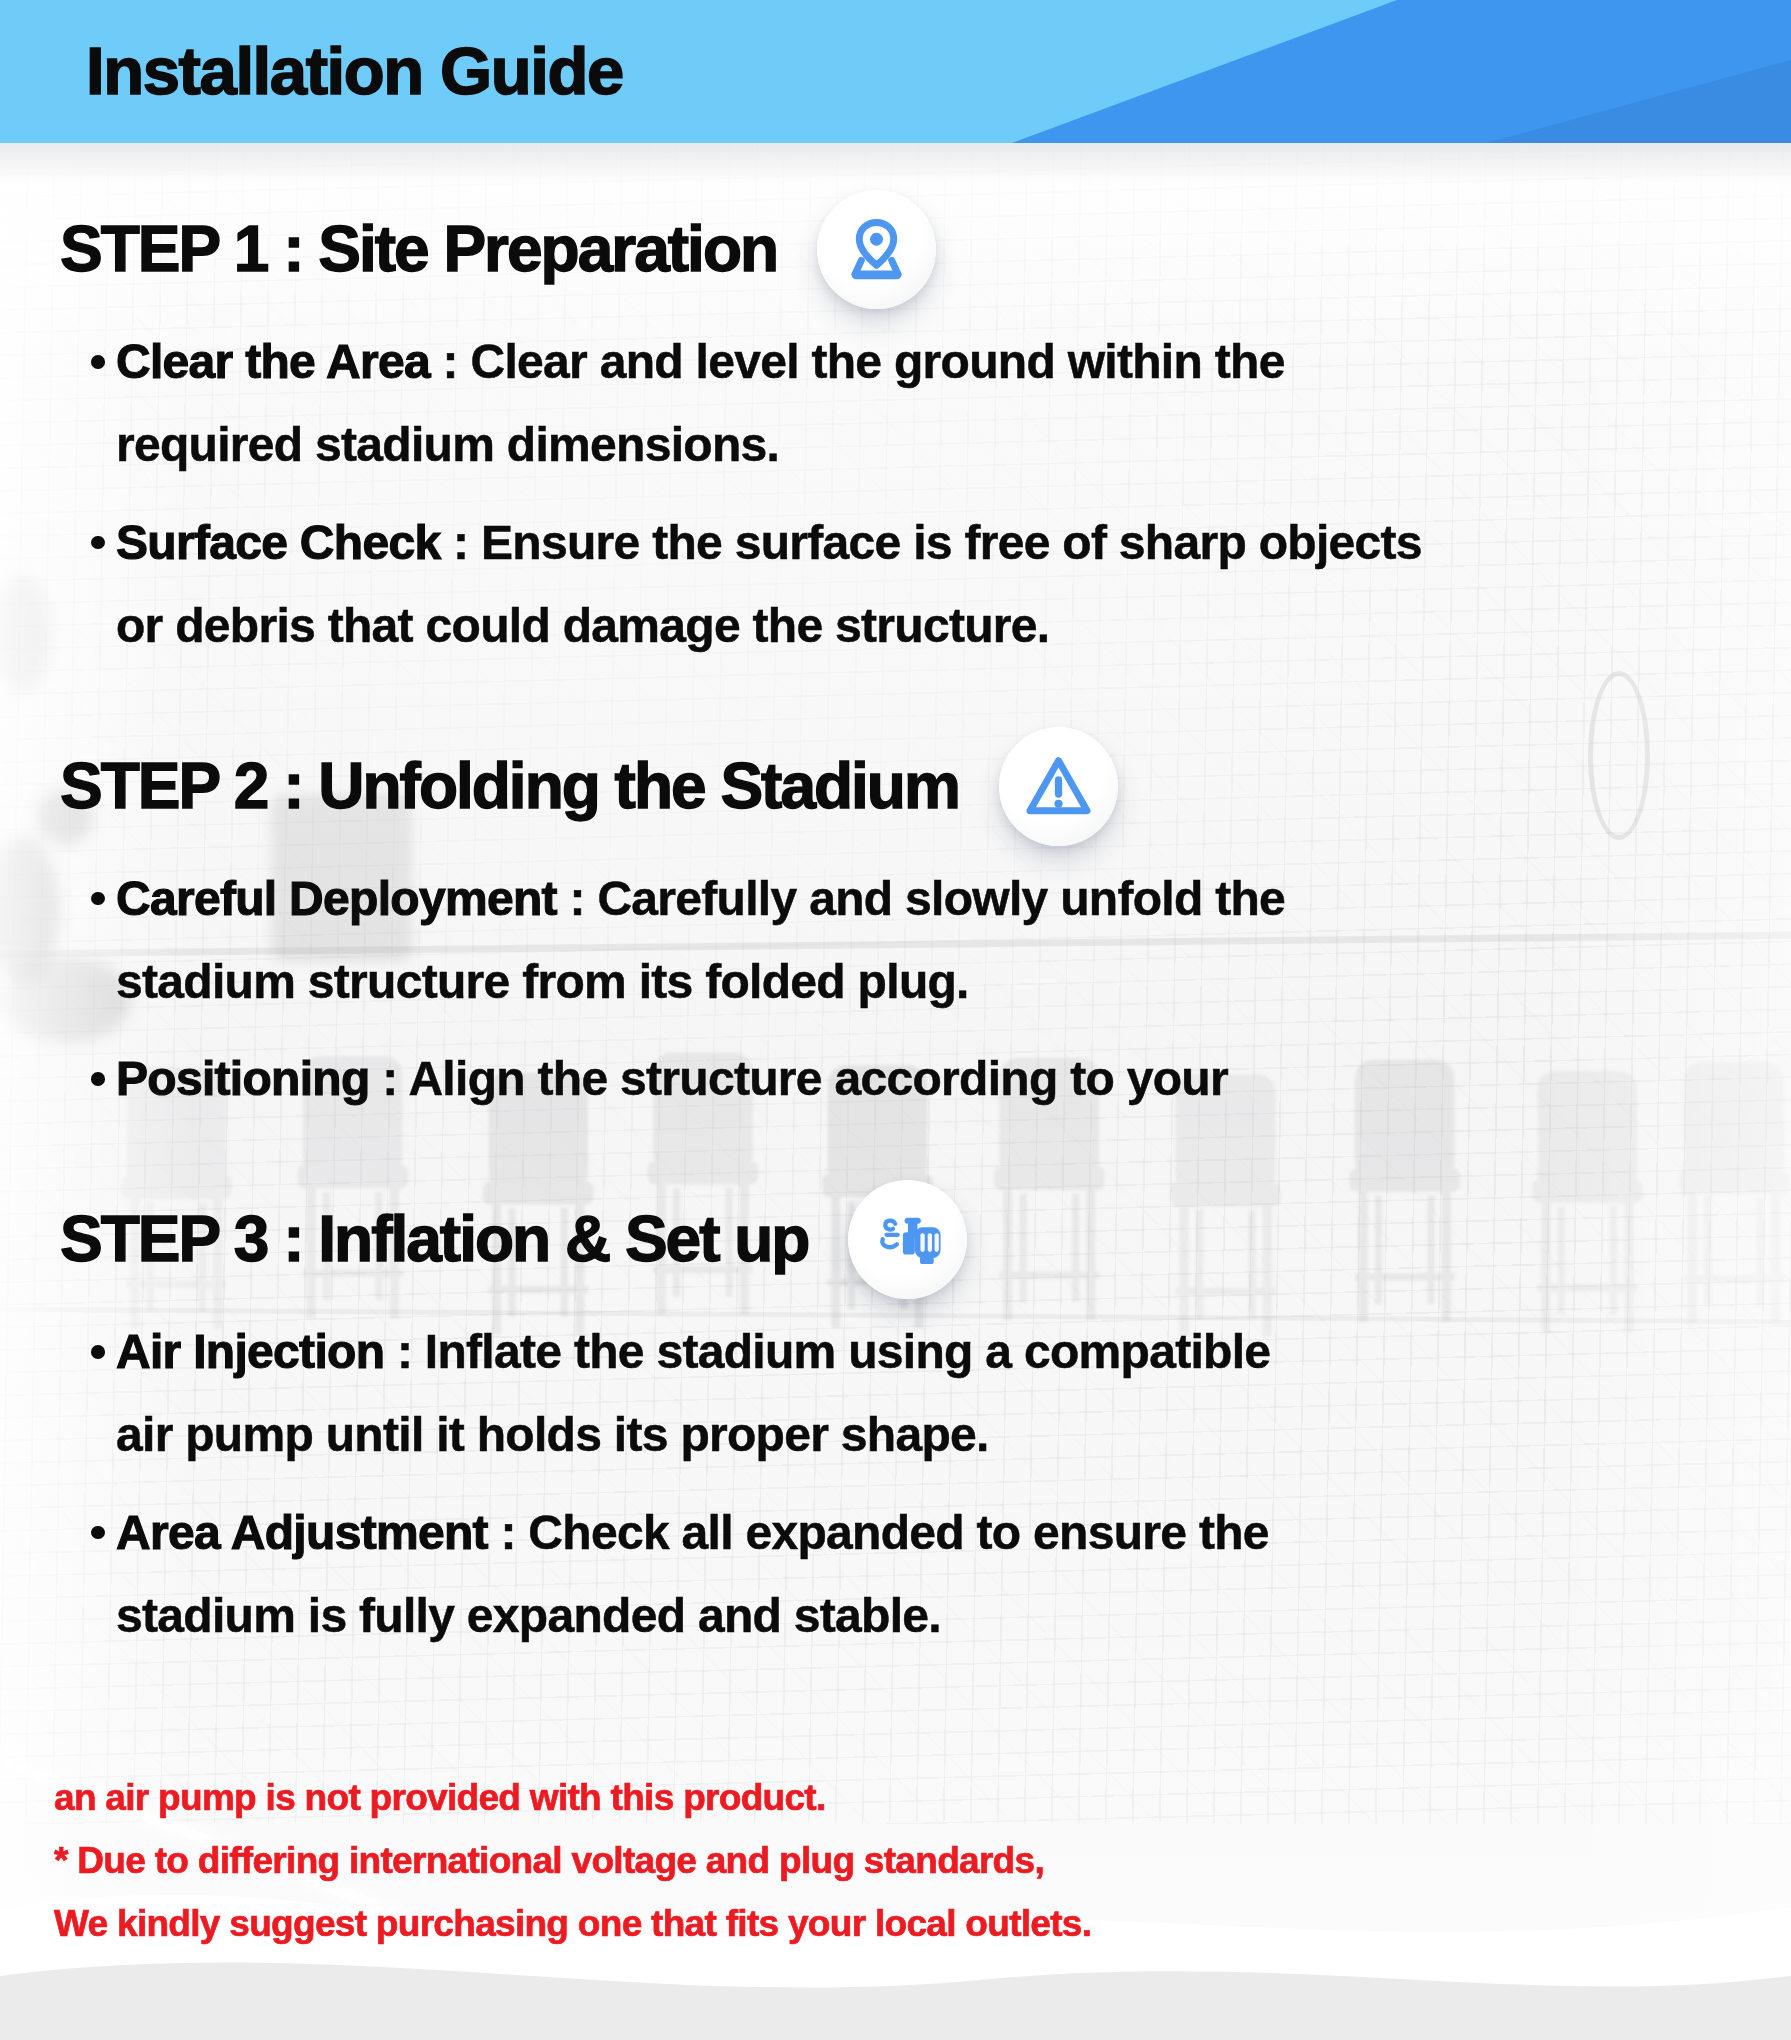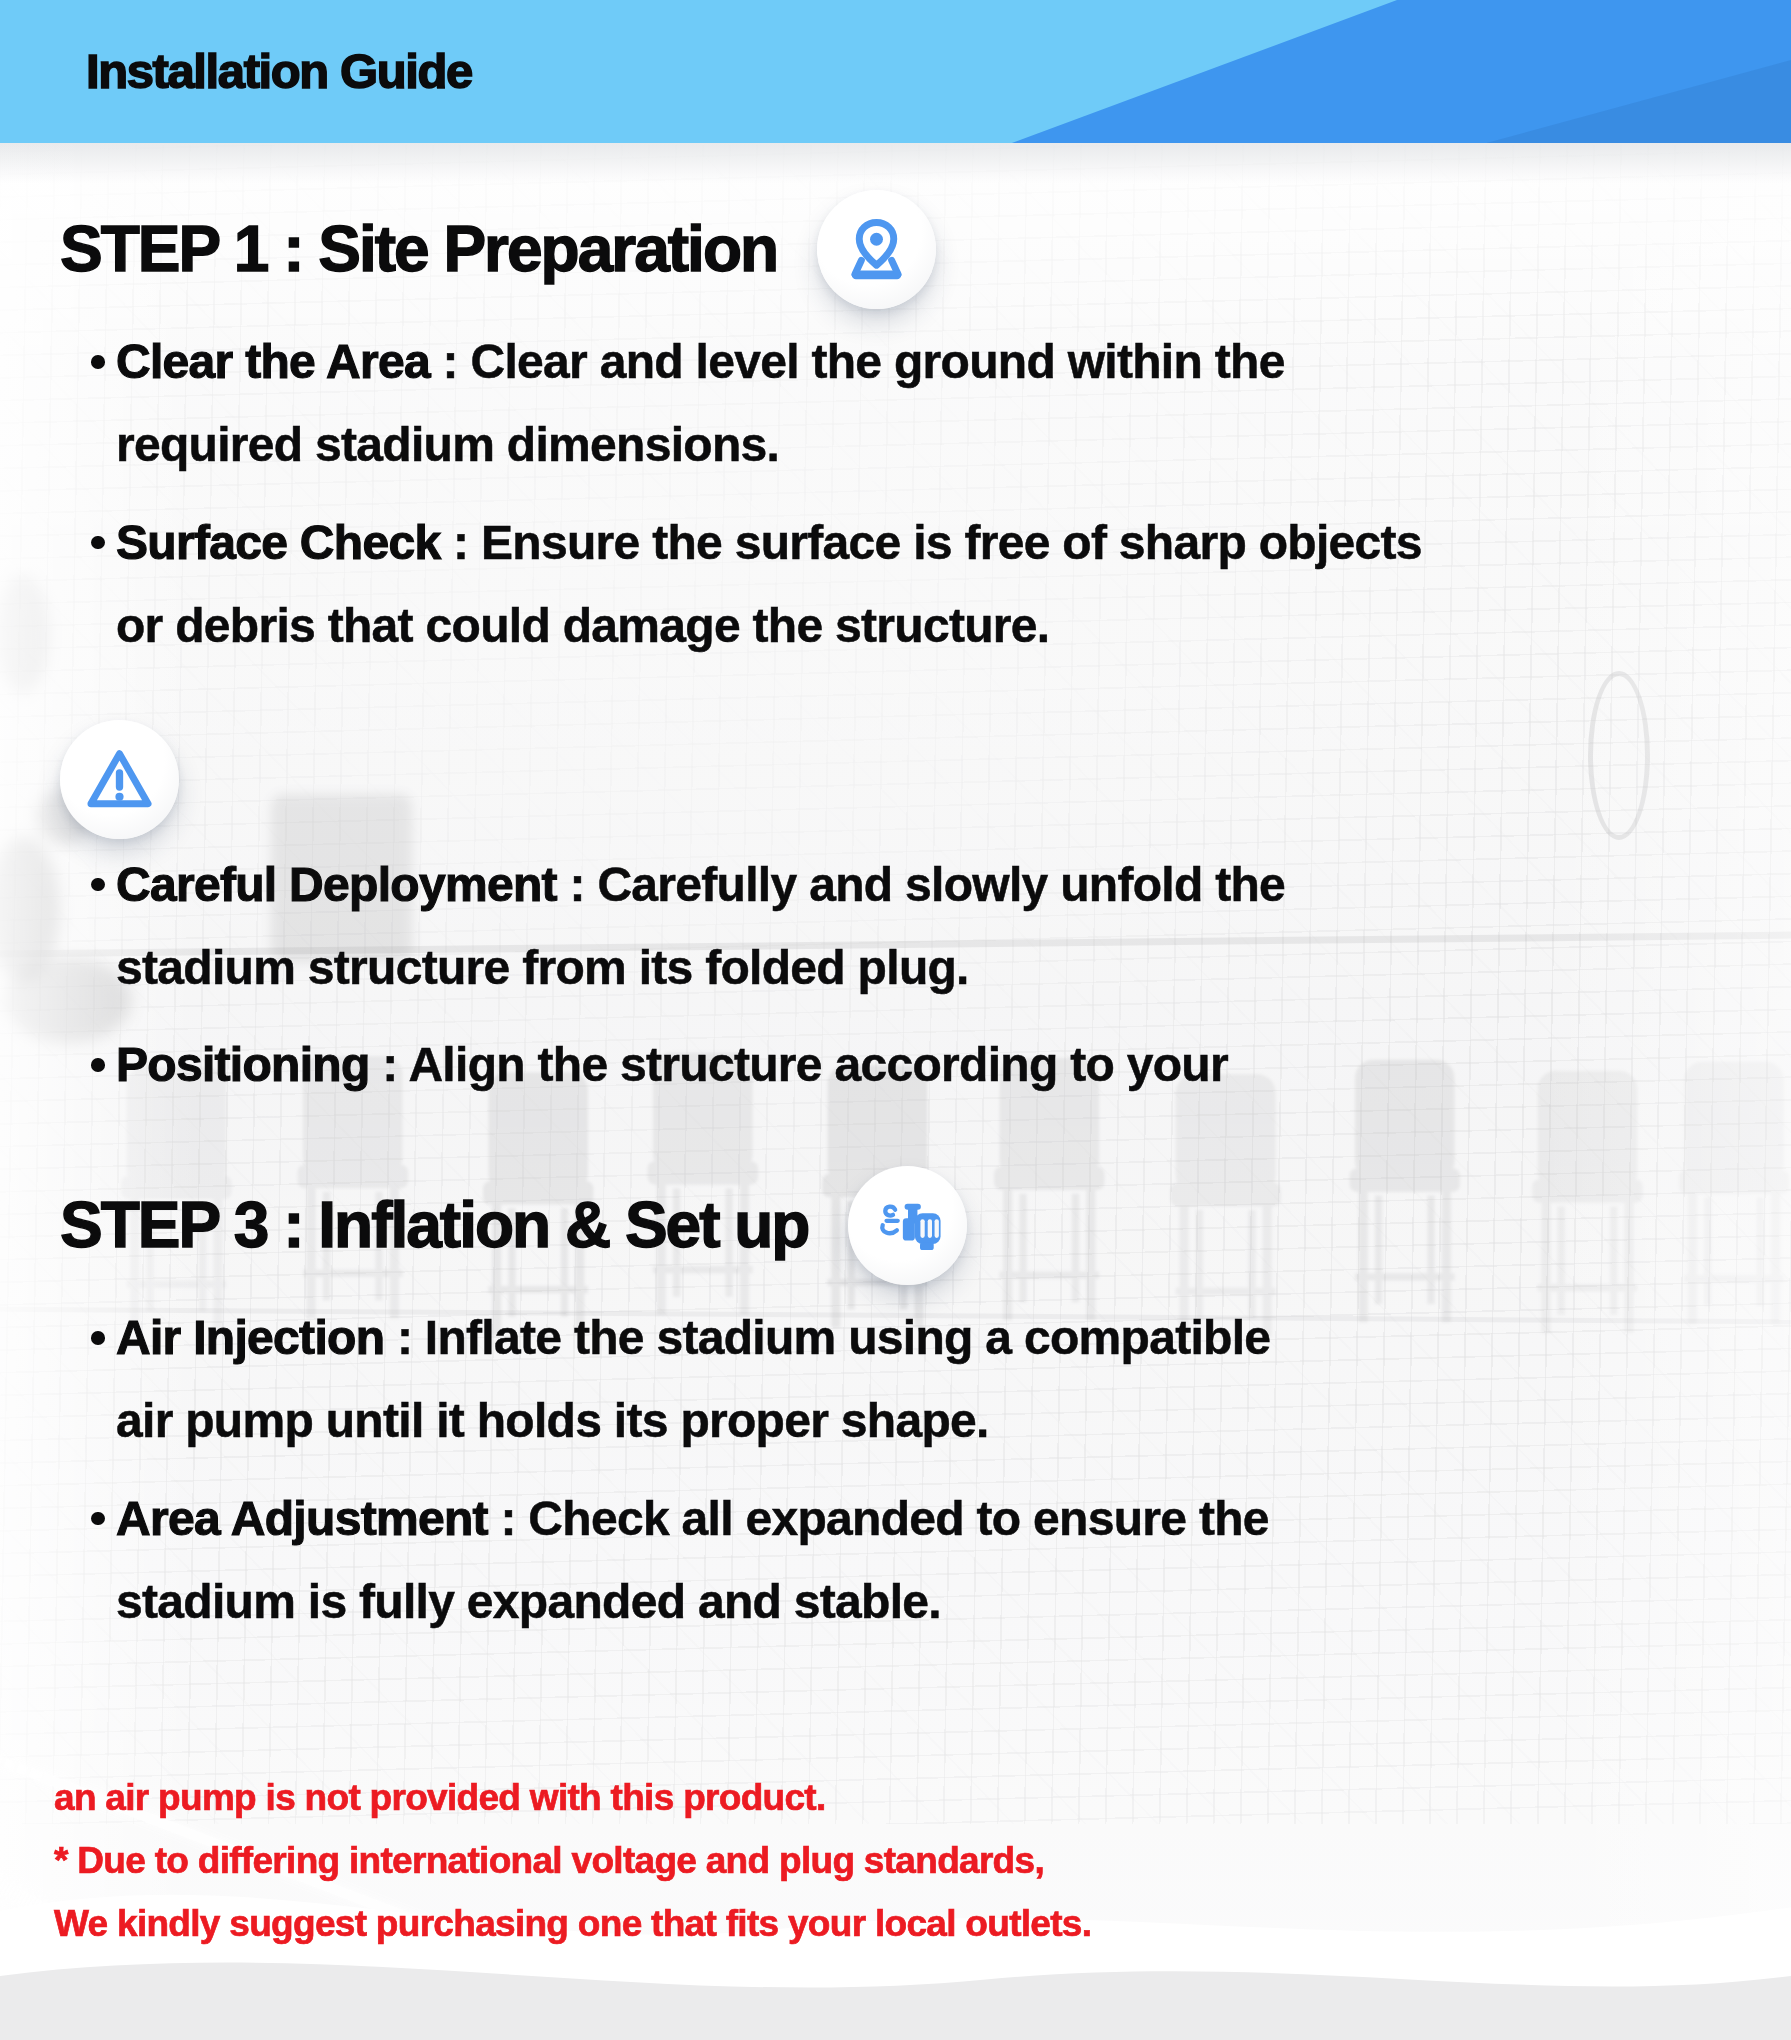--- a/index.html
+++ b/index.html
@@ -50,21 +50,21 @@
     background:var(--header-light,#6FCBF8); z-index:3; }
   .header-accent { position:absolute; inset:0; background:var(--header-dark,#3E96EF);
     -webkit-clip-path:polygon(78% 0,100% 0,100% 100%,56.5% 100%);
     clip-path:polygon(78% 0,100% 0,100% 100%,56.5% 100%); }
   .header-accent2 { position:absolute; inset:0; background:rgba(20,60,120,.10);
     -webkit-clip-path:polygon(100% 42%,100% 100%,83% 100%);
     clip-path:polygon(100% 42%,100% 100%,83% 100%); }
   .header::after { content:""; position:absolute; top:100%; left:0; right:0; height:40px;
     background:linear-gradient(rgba(120,130,140,.16), rgba(120,130,140,0)); }
   .header h1 { position:absolute; left:86px; top:50%; transform:translateY(-52%); margin:0;
-    font-size:49px; font-weight:700; letter-spacing:-1.4px;
+    font-size:67px; font-weight:700; letter-spacing:-1.4px;
     -webkit-text-stroke:1.6px var(--text,#0b0b0c); }
   
   .content { position:absolute; left:60px; right:54px; top:143px; z-index:2; }
   .step { margin-top:89px; }
   .step:first-child { margin-top:76px; }
   .step-head { display:flex; align-items:center; gap:40px; }
   .step-head h2 { margin:0; font-size:64px; line-height:61px; font-weight:700;
     letter-spacing:-2px; -webkit-text-stroke:1.4px var(--text,#0b0b0c); white-space:nowrap; }
   .badge { flex:none; width:119px; height:119px; margin:-36px 0; border-radius:50%;
     background:radial-gradient(circle at 42% 34%, #ffffff 52%, #eff0f2 100%);
@@ -153,20 +153,21 @@
         </span>
       </div>
       <ul>
         <li><span class="dot"></span><span class="term">Clear the Area</span><span> : </span><span>Clear and level the ground within the</span><span class="cont">required stadium dimensions.</span></li>
         <li><span class="dot"></span><span class="term">Surface Check</span><span> : </span><span>Ensure the surface is free of sharp objects</span><span class="cont">or debris that could damage the structure.</span></li>
       </ul>
     </section>
 
     <section class="step">
       <div class="step-head">
+        <h2>STEP 2 : Unfolding the Stadium</h2>
         <span class="badge">
           <svg width="69" height="69" viewBox="0 0 64 64" fill="none" stroke="currentColor">
             <path d="M32 8 L58.5 54.5 L5.5 54.5 Z" stroke-width="6.4" stroke-linejoin="round" stroke-linecap="round"></path>
             <path d="M32 26 L32 39" stroke-width="6.8" stroke-linecap="round"></path>
             <circle cx="32" cy="48" r="3.8" fill="currentColor" stroke="none"></circle>
           </svg>
         </span>
       </div>
       <ul>
         <li><span class="dot"></span><span class="term">Careful Deployment</span><span> : </span><span>Carefully and slowly unfold the</span><span class="cont">stadium structure from its folded plug.</span></li>

